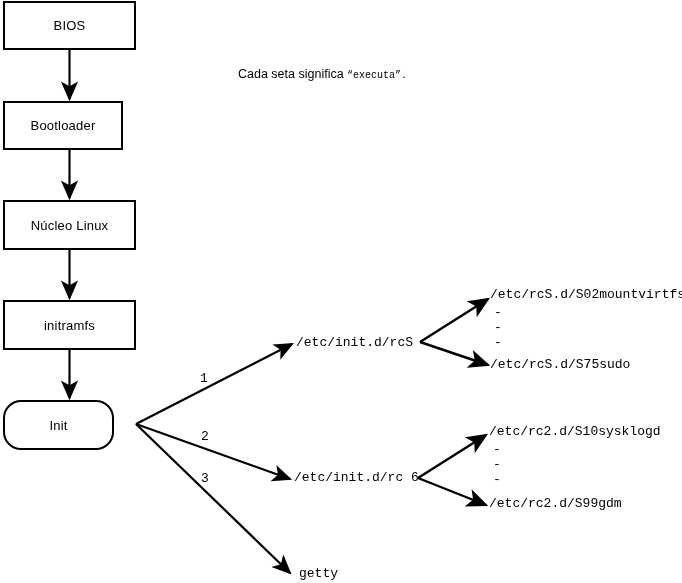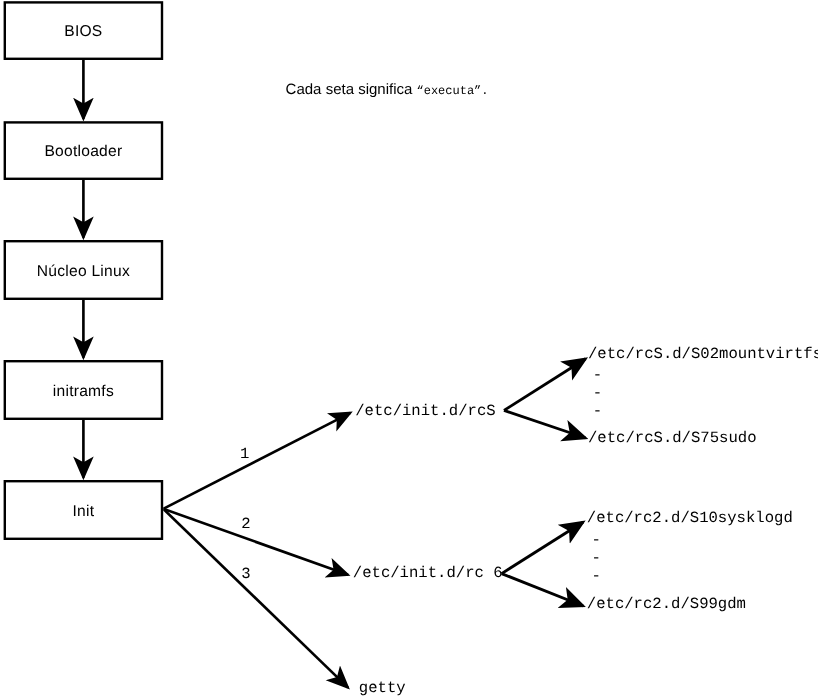--- a/index.html
+++ b/index.html
@@ -93,33 +93,33 @@
     <line x1="420" y1="342" x2="488" y2="365" stroke="#000000" stroke-width="2.4" marker-end="url(#arrowhead)"></line>
 
     <line x1="418" y1="478" x2="486" y2="435" stroke="#000000" stroke-width="2.4" marker-end="url(#arrowhead)"></line>
     <line x1="418" y1="478" x2="486" y2="505" stroke="#000000" stroke-width="2.4" marker-end="url(#arrowhead)"></line>
   </svg>
 
   <div class="node-box" style="left:3px; top:1px; width:133px; height:49px;">
     <span>BIOS</span>
   </div>
 
-  <div class="node-box" style="left:3px; top:101px; width:133px; height:49px;">
+  <div class="node-box" style="left:3px; top:101px; width:120px; height:49px;">
     <span>Bootloader</span>
   </div>
 
   <div class="node-box" style="left:3px; top:200px; width:133px; height:50px;">
     <span>Núcleo Linux</span>
   </div>
 
   <div class="node-box" style="left:3px; top:300px; width:133px; height:50px;text-align:right;">
     <span>initramfs</span>
   </div>
 
-  <div class="node-box" style="left:3px; top:400px; width:133px; height:50px;">
+  <div class="node-box" style="left:3px; top:400px; width:111px; height:50px;border-radius:18px;">
     <span>Init</span>
   </div>
 
   <div class="txt-note" style="left:238px; top:67px;"><span>Cada seta significa </span><span style="font-family:'Liberation Mono', monospace; font-size:10px;">“executa”.</span></div>
 
   <div class="txt-num" style="left:200px; top:372px;">1</div>
   <div class="txt-num" style="left:201px; top:430px;">2</div>
   <div class="txt-num" style="left:201px; top:472px;">3</div>
 
   <div class="txt" style="left:296px; top:336px;">/etc/init.d/rcS</div>

